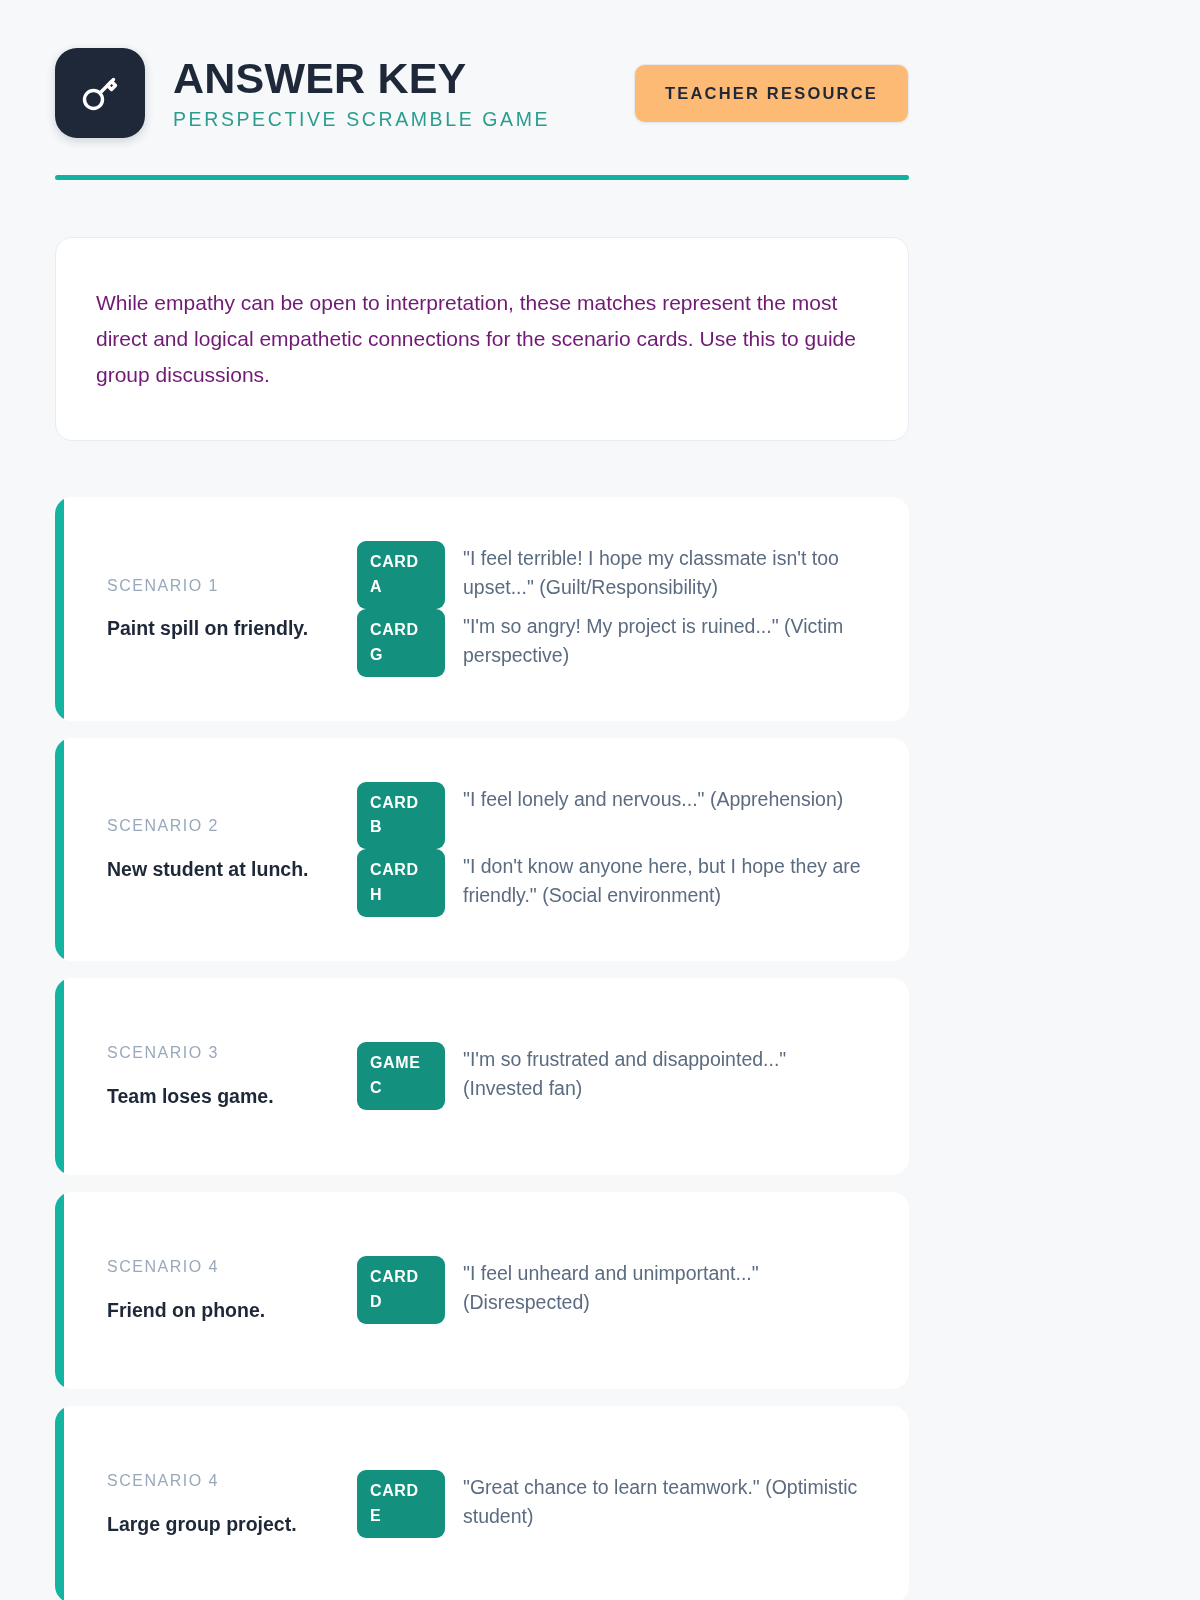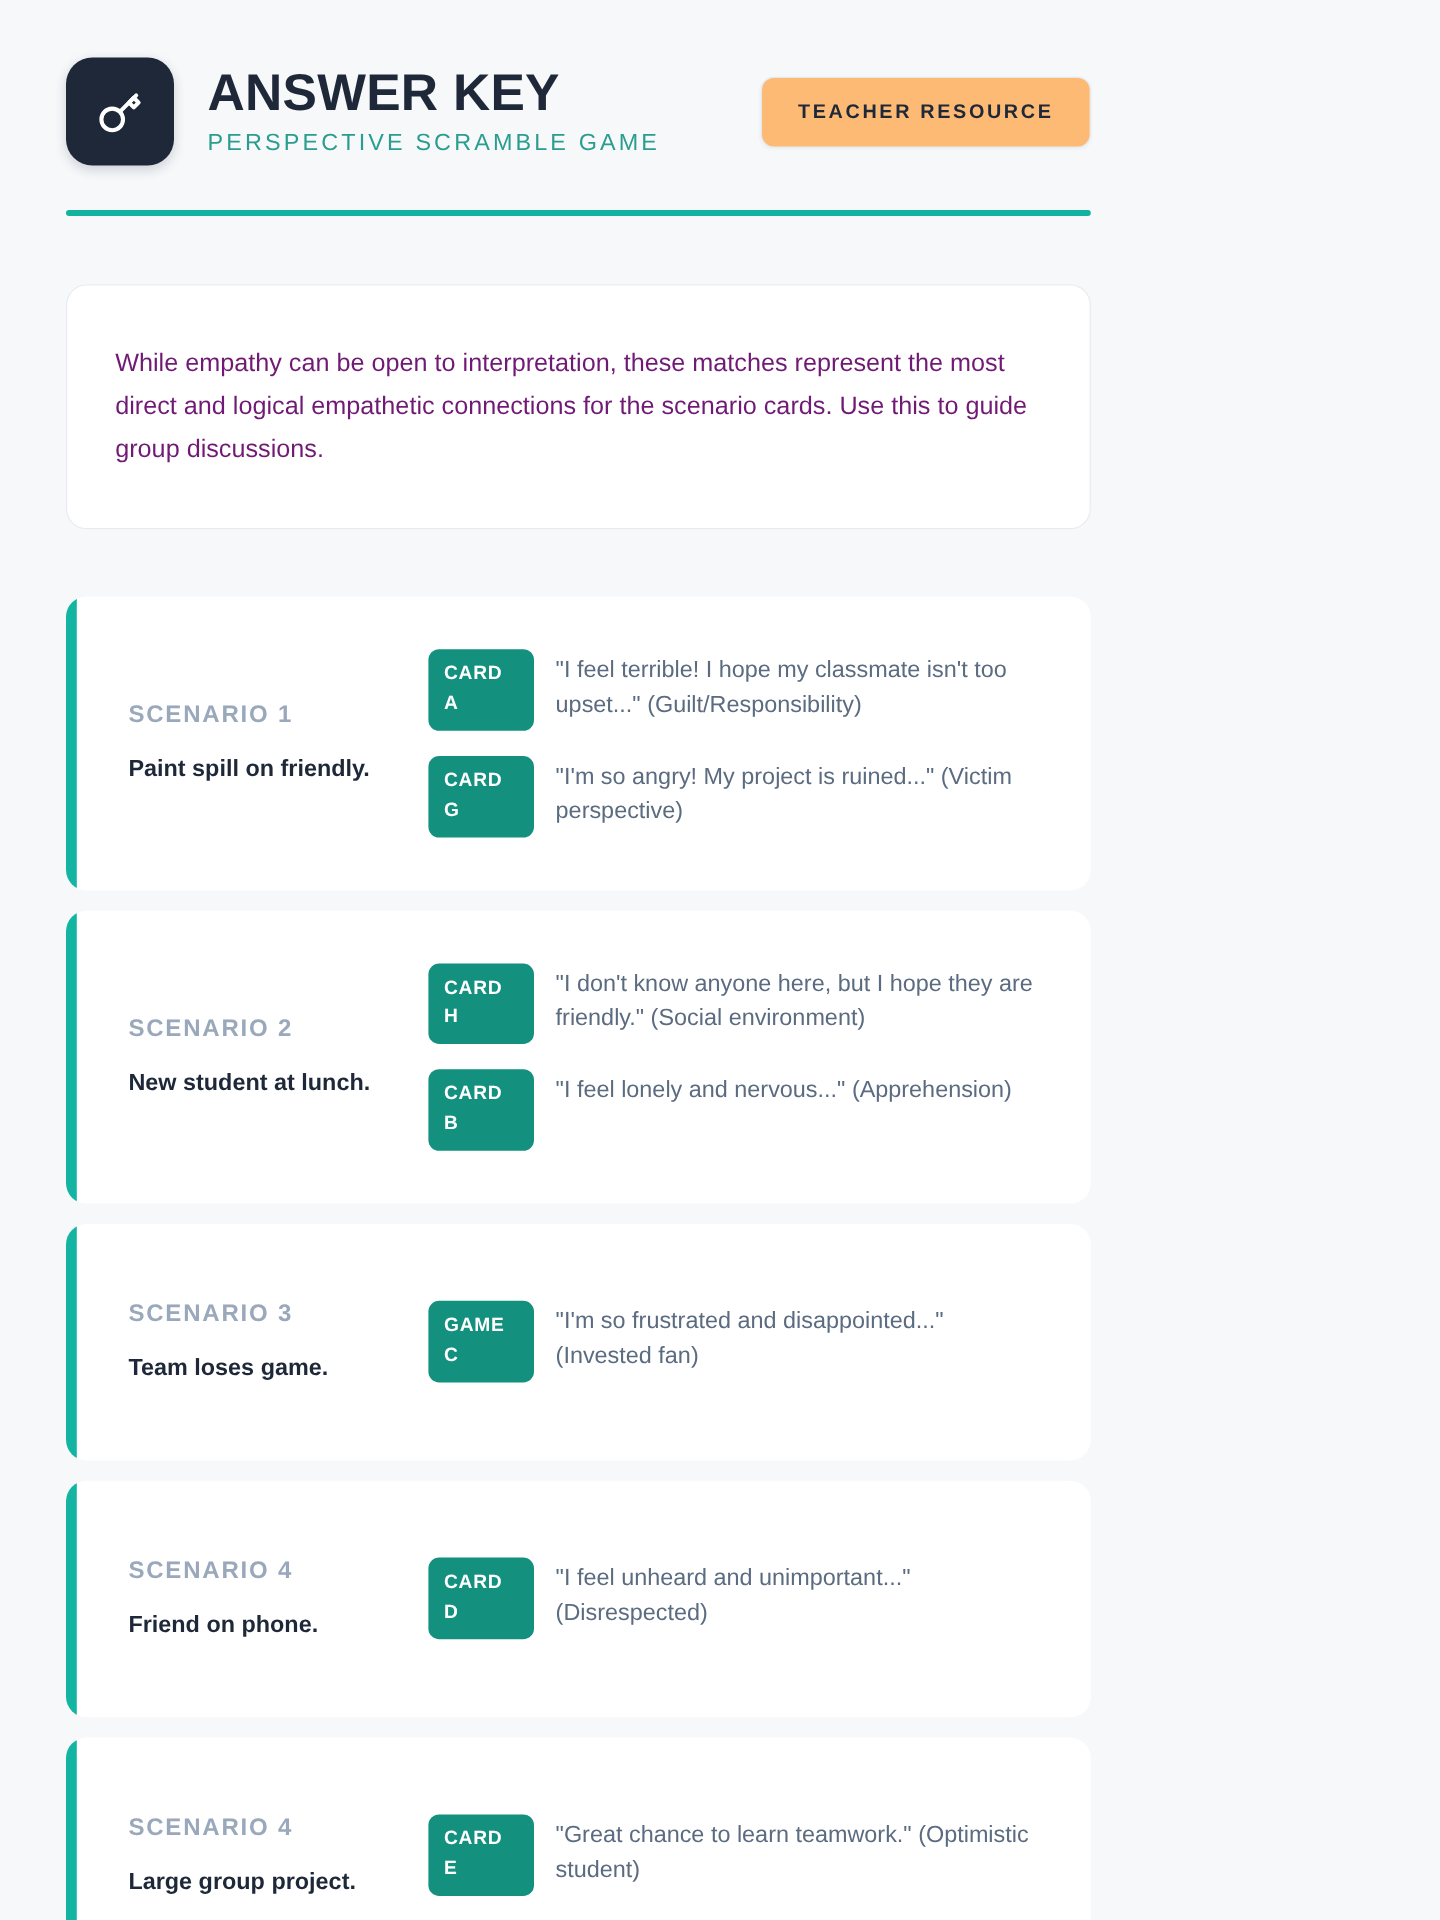--- a/index.html
+++ b/index.html
@@ -136,40 +136,39 @@
     background: #13b5a2;
     border-radius: 17px 0 0 17px;
   }
 
   .scenario-left {
     flex: 0 0 250px;
     padding-right: 20px;
   }
 
   .scenario-eyebrow {
-    font-size: 20px;
-    font-weight: bold;
+    font-size: 16px;
+    font-weight: normal;
     color: #9aa8bb;
     letter-spacing: 1.5px;
     line-height: 1.2;
   }
 
   .scenario-title {
     margin-top: 21px;
     font-size: 19.5px;
     font-weight: bold;
     color: #1e2838;
     line-height: 1.3;
   }
 
   .answers {
     flex: 1 1 auto;
     display: flex;
     flex-direction: column;
-    gap: 21px;
   }
 
   .answer-row {
     display: flex;
     align-items: flex-start;
   }
 
   .card-badge {
     flex: 0 0 auto;
     width: 88px;
@@ -246,27 +245,27 @@
     </div>
 
     <div class="scenario-card">
       <div class="accent-bar"></div>
       <div class="scenario-left">
         <div class="scenario-eyebrow">SCENARIO 2</div>
         <div class="scenario-title">New student at lunch.</div>
       </div>
       <div class="answers">
         <div class="answer-row">
+          <div class="card-badge">CARD B</div>
+          <div class="answer-text">"I feel lonely and nervous..." (Apprehension)</div>
+        </div>
+        <div class="answer-row">
           <div class="card-badge">CARD H</div>
           <div class="answer-text">"I don't know anyone here, but I hope they are friendly." (Social environment)</div>
         </div>
-        <div class="answer-row">
-          <div class="card-badge">CARD B</div>
-          <div class="answer-text">"I feel lonely and nervous..." (Apprehension)</div>
-        </div>
       </div>
     </div>
 
     <div class="scenario-card">
       <div class="accent-bar"></div>
       <div class="scenario-left">
         <div class="scenario-eyebrow">SCENARIO 3</div>
         <div class="scenario-title">Team loses game.</div>
       </div>
       <div class="answers">

